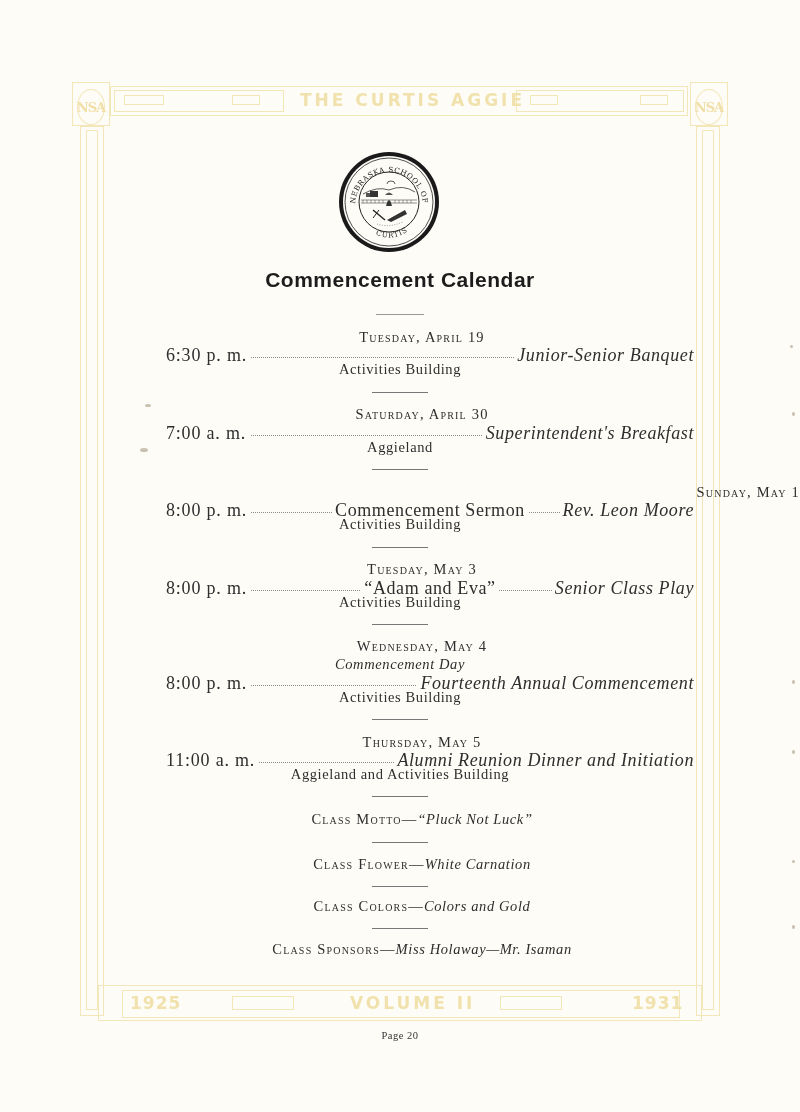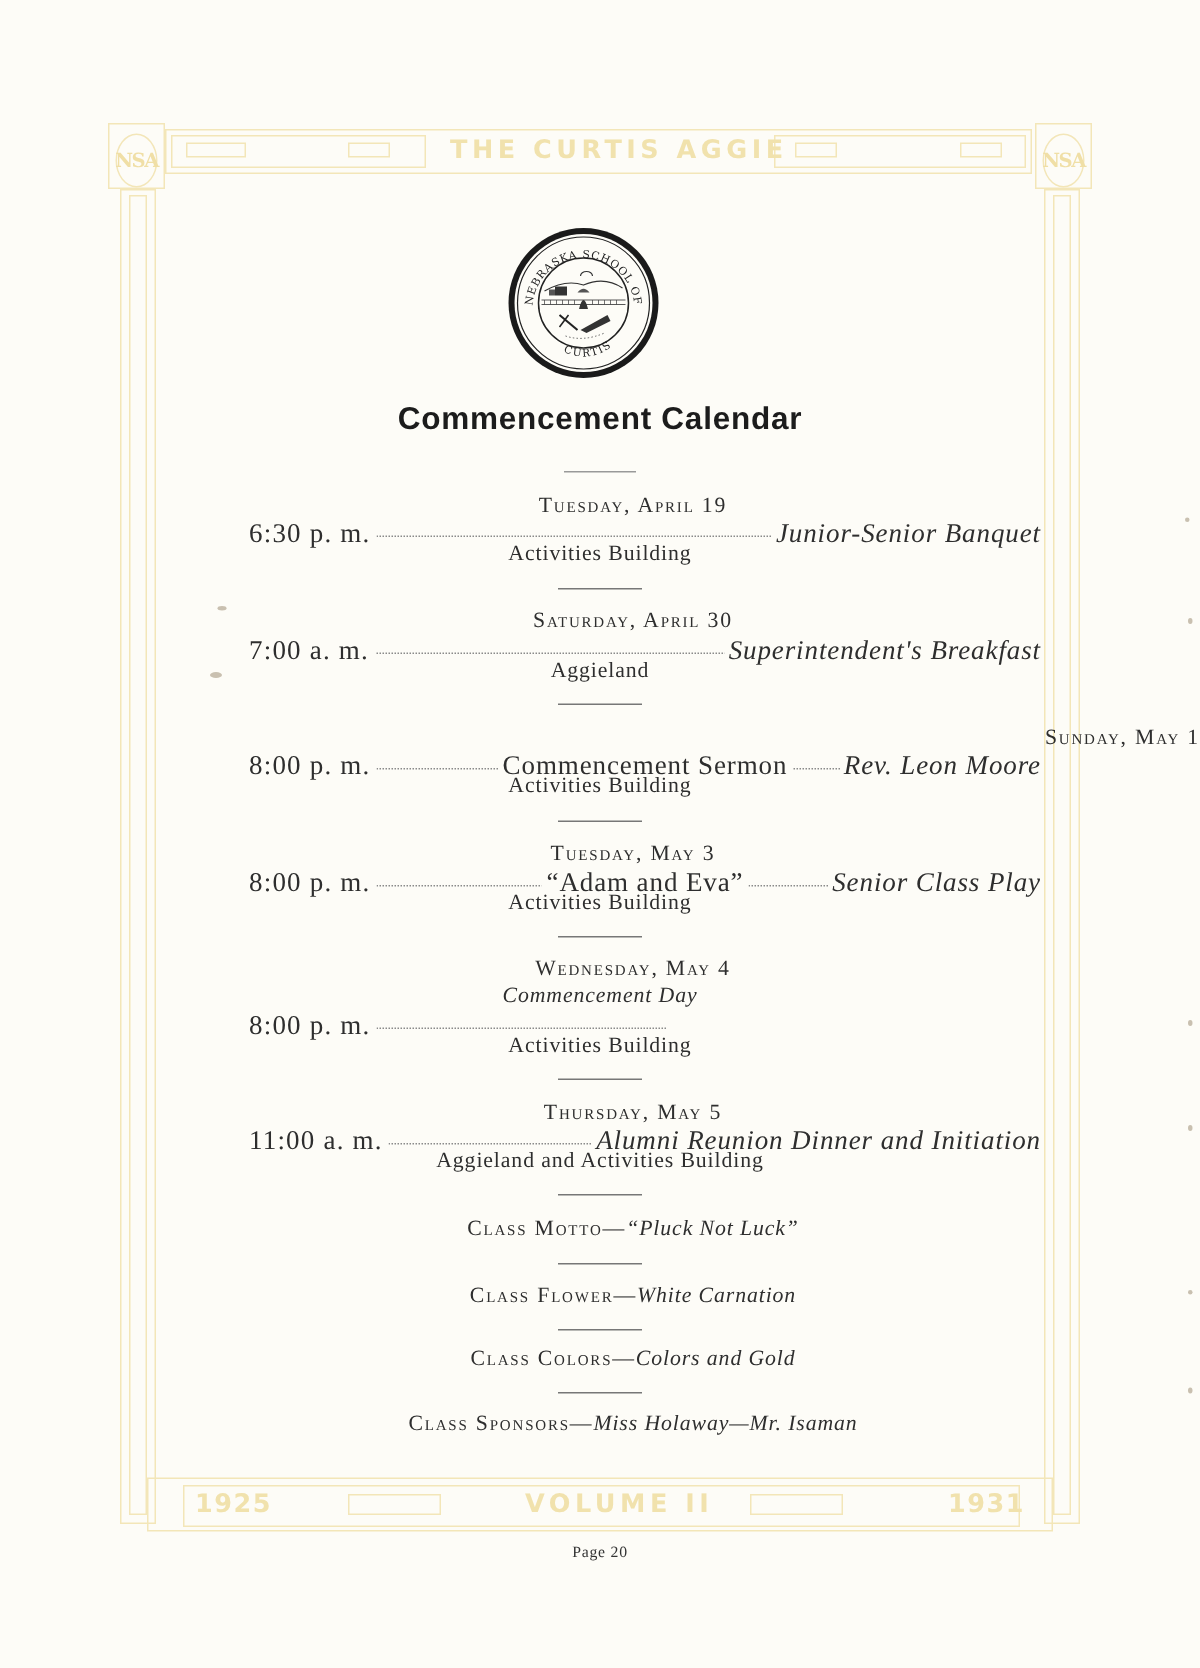--- a/index.html
+++ b/index.html
@@ -156,20 +156,21 @@
   <span class="right">Senior Class Play</span>
 </div>
 <div class="line" style="top:594px;">Activities Building</div>
 <div class="rule" style="top:624px;"></div>
 
 <div class="line sc" style="top:638px;">Wednesday, May 4</div>
 <div class="line it" style="top:656px;">Commencement Day</div>
 <div class="row" style="top:673px;">
   <div class="dots" style="left:80px; right:250px;"></div>
   <span class="time">8:00 p. m.</span>
+  <span class="right">Fourteenth Annual Commencement</span>
 </div>
 <div class="line" style="top:689px;">Activities Building</div>
 <div class="rule" style="top:719px;"></div>
 
 <div class="line sc" style="top:734px;">Thursday, May 5</div>
 <div class="row" style="top:750px;">
   <div class="dots" style="left:80px; right:250px;"></div>
   <span class="time">11:00 a. m.</span>
   <span class="right">Alumni Reunion Dinner and Initiation</span>
 </div>

